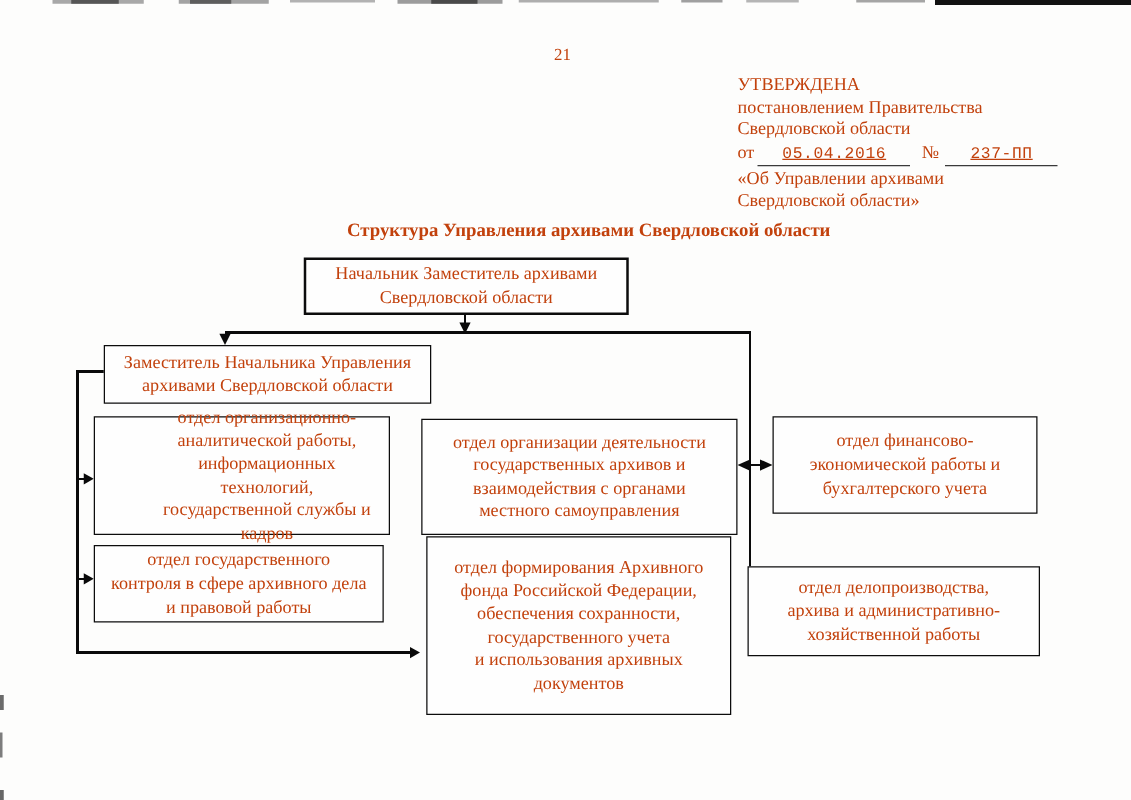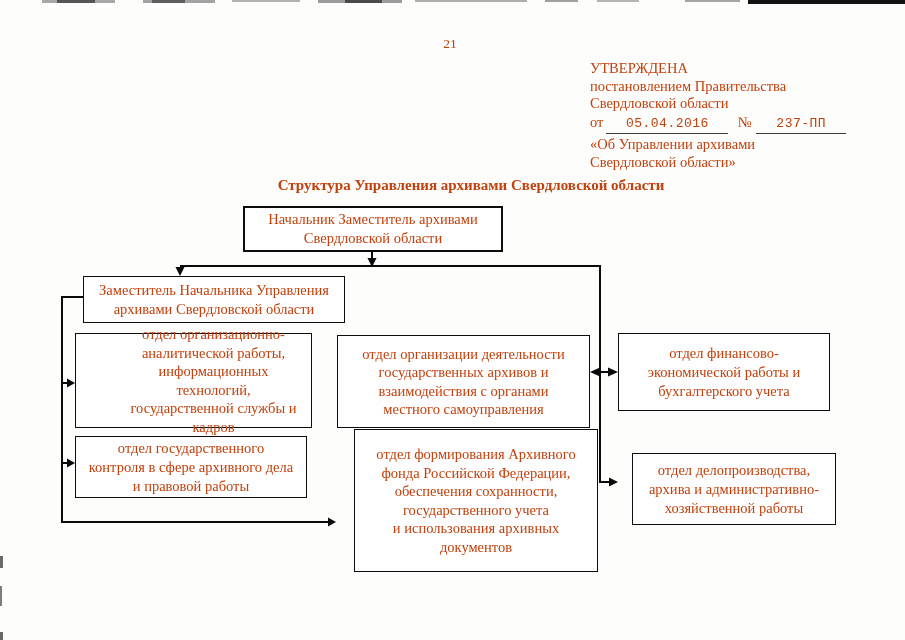--- a/index.html
+++ b/index.html
@@ -25,20 +25,21 @@
   .approval .row4{margin:1px 0 2px 0;}
   .uline{
     display:inline-block;
     border-bottom:1.2px solid #3a3a3a;
     text-align:center;
     font-family:"Liberation Mono","DejaVu Sans Mono",monospace;
     font-size:13px;
     letter-spacing:.5px;
     padding-bottom:1px;
     vertical-align:baseline;
+    text-decoration:underline;
   }
   .u-date{width:122px;margin-left:3px;}
   .u-no{width:90px;margin-left:5px;}
   .no-label{margin-left:9px;}
 
   .chart-title{
     position:absolute;left:36px;top:177px;width:870px;
     text-align:center;font-size:15px;font-weight:bold;
   }
 
@@ -49,22 +50,22 @@
     text-align:center;white-space:pre-line;
     font-size:14.5px;line-height:19px;
     padding:1px 4px;
   }
   .box-head{left:243px;top:206px;width:260px;height:46px;border-width:2.5px;}
   .box-deputy{left:83px;top:276px;width:262px;height:47px;}
   .box-d1{left:75px;top:333px;width:237px;height:95px;line-height:18.5px;padding-left:44px;}
   .box-d2{left:337px;top:335px;width:253px;height:93px;line-height:18.5px;}
   .box-d3{left:618px;top:333px;width:212px;height:78px;}
   .box-d4{left:75px;top:436px;width:232px;height:62px;}
-  .box-d5{left:354px;top:429px;width:244px;height:143px;line-height:18.5px;}
-  .box-d6{left:632px;top:453px;width:204px;height:72px;text-align:center;}
+  .box-d5{left:341px;top:429px;width:244px;height:143px;line-height:18.5px;}
+  .box-d6{left:598px;top:453px;width:234px;height:72px;text-align:center;}
 
   svg.connectors{position:absolute;left:0;top:0;}
   svg.connectors line{stroke:#0a0a0a;stroke-width:2;}
   svg.connectors polygon{fill:#0a0a0a;stroke:none;}
 </style>
 </head>
 <body>
 
 <div class="page">
 

